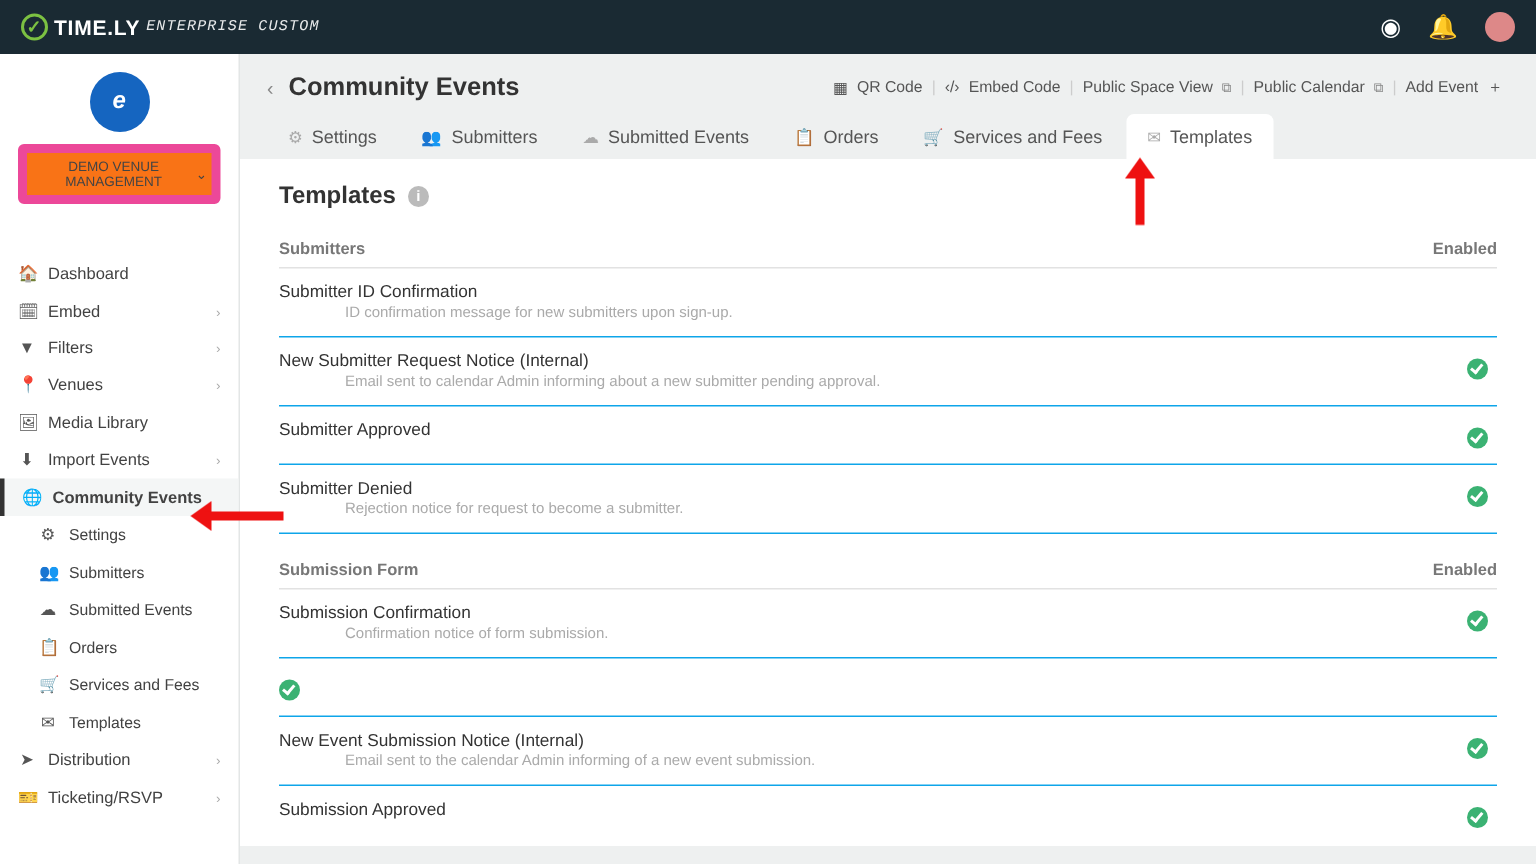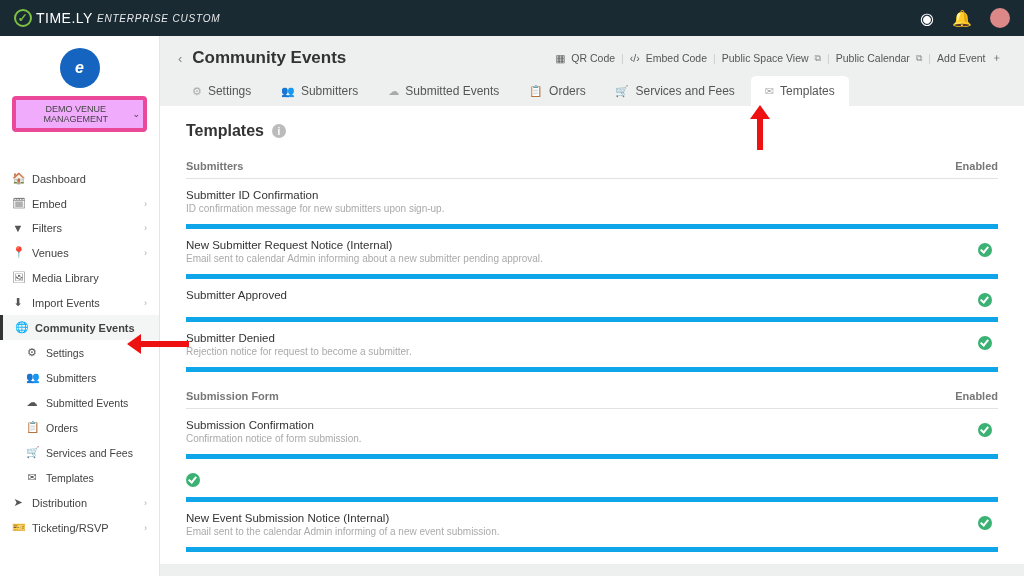--- a/index.html
+++ b/index.html
@@ -2,31 +2,31 @@
 <html><head>
 <meta charset="utf-8">
 <style>
 * { margin:0; padding:0; box-sizing:border-box; font-family:Arial,Helvetica,sans-serif; }
 body { width:1024px; height:576px; overflow:hidden; background:#eef0f0; position:relative; }
 
 
 .topbar { height:36px; background:#1a2a33; color:#fff; display:flex; align-items:center; padding:0 14px; justify-content:space-between; }
 .brand { display:flex; align-items:center; gap:4px; font-size:13px; letter-spacing:.5px; }
 .brand-mark { width:18px; height:18px; border:2px solid #7cc142; border-radius:50%; display:inline-flex; align-items:center; justify-content:center; color:#7cc142; font-weight:bold; font-size:12px; }
-.brand b { font-weight:400; font-size:14px; }
-.brand em { font-style:italic; font-size:10px; opacity:.9; letter-spacing:.8px; }
+.brand b { font-weight:700; font-size:14px; }
+.brand em { font-style:italic; font-size:10px; opacity:.9; letter-spacing:.8px;font-family:Liberation Mono, monospace; }
 .topbar-right { display:flex; align-items:center; gap:18px; }
 .avatar { width:20px; height:20px; border-radius:50%; background:#d88; }
 
 
 .shell { display:flex; height:calc(576px - 36px); }
 .sidebar { width:160px; background:#fff; border-right:1px solid #e3e6e6; font-size:11px; color:#444; overflow:hidden; }
 .org-block { text-align:center; padding:12px 6px 8px; }
 .org-logo { width:40px; height:40px; border-radius:50%; background:#1565c0; color:#fff; display:inline-flex; align-items:center; justify-content:center; font-style:italic; font-weight:bold; font-size:16px; }
-.org-select { width:92%; margin:8px auto 4px; border:4px solid #ec4899; border-radius:4px; font-size:9px; padding:4px 3px; color:#444; background:#f0abfc; display:flex; justify-content:space-between; align-items:center; }
+.org-select { width:92%; margin:8px auto 4px; border:6px solid #ec4899; border-radius:4px; font-size:9px; padding:4px 3px; color:#444; background:#f97316; display:flex; justify-content:space-between; align-items:center; }
 .side-nav { margin-top:22px; }
 .side-item, .side-sub { display:flex; align-items:center; gap:8px; padding:6px 12px; color:#424242; cursor:pointer; }
 .side-item .chev { margin-left:auto; color:#aaa; font-size:9px; }
 .side-item.active { border-left:3px solid #333; background:#f4f6f6; font-weight:bold; }
 .side-sub { padding-left:26px; font-size:10.5px; }
 .side-ic { width:12px; text-align:center; font-size:11px; color:#555; }
 
 
 .content { flex:1; overflow:hidden; }
 .page-head { display:flex; align-items:center; justify-content:space-between; padding:12px 22px 8px 18px; }
@@ -40,25 +40,25 @@
 .tabs { display:flex; gap:2px; padding:0 18px; background:#eef0f0; }
 .tab { display:flex; align-items:center; gap:6px; padding:8px 14px; font-size:12px; color:#555; cursor:pointer; }
 .tab .tic { font-size:11px; color:#aaa; }
 .tab.active { background:#fff; border-top-left-radius:5px; border-top-right-radius:5px; color:#555; }
 
 .panel { background:#fff; margin:0 0 0 0; padding:16px 26px; height:calc(100% - 82px); overflow-y:auto; }
 .panel-title { font-size:16px; font-weight:800; color:#333; display:flex; align-items:center; gap:8px; margin-bottom:20px; }
 .info-ic { width:14px; height:14px; border-radius:50%; background:#bbb; color:#fff; font-size:10px; display:flex; align-items:center; justify-content:center; }
 
 .sect-head { display:flex; justify-content:space-between; align-items:center; margin-top:18px; padding-bottom:6px; border-bottom:1px solid #e2e2e2; font-size:11px; font-weight:bold; color:#777; }
-.tpl-row { padding:10px 0; border-bottom:5px solid #0ea5e9; display:flex; justify-content:space-between; align-items:flex-start; }
+.tpl-row { padding:10px 0; border-bottom:1px solid #0ea5e9; display:flex; justify-content:space-between; align-items:flex-start; }
 .tpl-row:last-child { border-bottom:none;gap:36px; }
 .tpl-info { max-width:80%; }
 .tpl-name { font-size:11.5px; color:#333; }
-.tpl-desc { font-size:10px; color:#aaa; margin-top:2px; }
+.tpl-desc { font-size:10px; color:#aaa; margin-top:2px;margin-left:44px; }
 .enabled-dot { width:14px; height:14px; border-radius:50%; background:#3bb273; position:relative; margin-top:4px; margin-right:6px; }
 .enabled-dot::after{content:'';position:absolute;left:4px;top:2px;width:3px;height:6px;border-right:2px solid #fff;border-bottom:2px solid #fff;transform:rotate(40deg);}
 
 
 .arrow { position:absolute; pointer-events:none; }
 .arrow .shaft{background:#e11;position:absolute;}
 .arrow .head{width:0;height:0;position:absolute;}
 #arrow-tab{left:753px;top:105px;width:14px;height:45px;}
 #arrow-tab .shaft{left:4px;top:10px;width:6px;height:35px;}
 #arrow-tab .head{left:-3px;top:0;border-left:10px solid transparent;border-right:10px solid transparent;border-bottom:14px solid #e11;}

